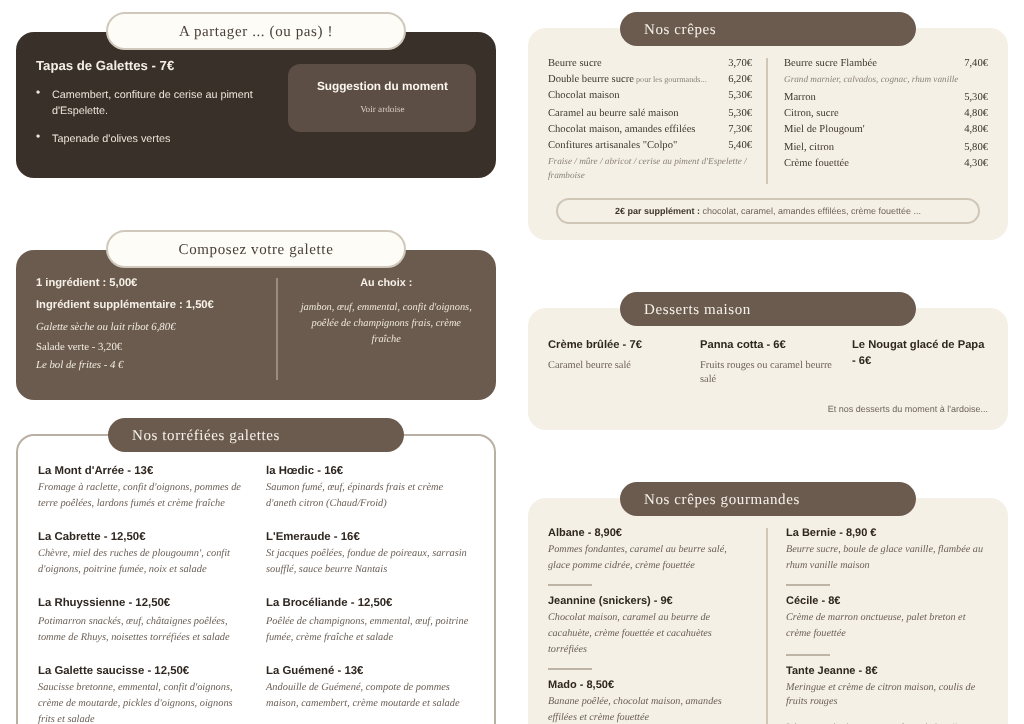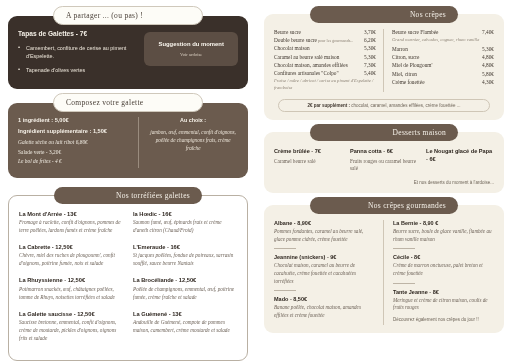--- a/index.html
+++ b/index.html
@@ -12,35 +12,36 @@
   .page { position: relative; width: 512px; height: 362px; display: flex; }
   .col { position: relative; }
   .col-left  { width: 256px; padding: 6px 8px 0 8px; }
   .col-right { width: 256px; padding: 6px 8px 0 8px; }
 
   
   .pill-light {
     background: #fdfcf7;
     border: 1px solid #cfc8bb;
     border-radius: 14px;
+    text-align: center;
     font-family: "Liberation Serif", serif;
     font-size: 7.5px;
     color: #4a4038;
     padding: 4px 12px;
     width: 150px;
     margin: 0 auto;
     position: relative;
     z-index: 5;
     letter-spacing: .3px;
   }
   
   .pill-dark {
     background: #6b5b4e;
     border-radius: 12px;
-    text-align: right;
+    text-align: left;
     font-family: "Liberation Serif", serif;
     font-size: 7.5px;
     color: #f6f2ea;
     padding: 4px 12px;
     width: 148px;
     margin: 0 auto;
     position: relative;
     z-index: 5;
     letter-spacing: .3px;
   }
@@ -140,21 +141,21 @@
   .gm-sep { width: 22px; height: 1px; background: #bdb4a6; margin: 4px 0 5px 0; }
   .gm-foot { font-size: 4.5px; color: #6f6559; margin-top: 4px; }
 
   
   .ds-cols { display: flex; gap: 8px; }
   .ds-col { flex: 1; }
   .ds-name { font-size: 5.6px; font-weight: bold; color: #2f2720; margin-bottom: 2.5px; line-height: 1.45; }
   .ds-desc { font-size: 5.2px; color: #6d6258; font-family: "Liberation Serif", serif; line-height: 1.5; }
   .ds-foot { text-align: right; font-size: 4.5px; color: #6f6559; margin-top: 7px; }
 
-  .sp-top-1 { margin-top: 4px; }
+  .sp-top-1 { margin-top: 26px; }
   .sp-top-2 { margin-top: 9px; }
 </style>
 </head>
 <body>
 
 <div class="page">
 
   <div class="col col-left">
 
     <div>

